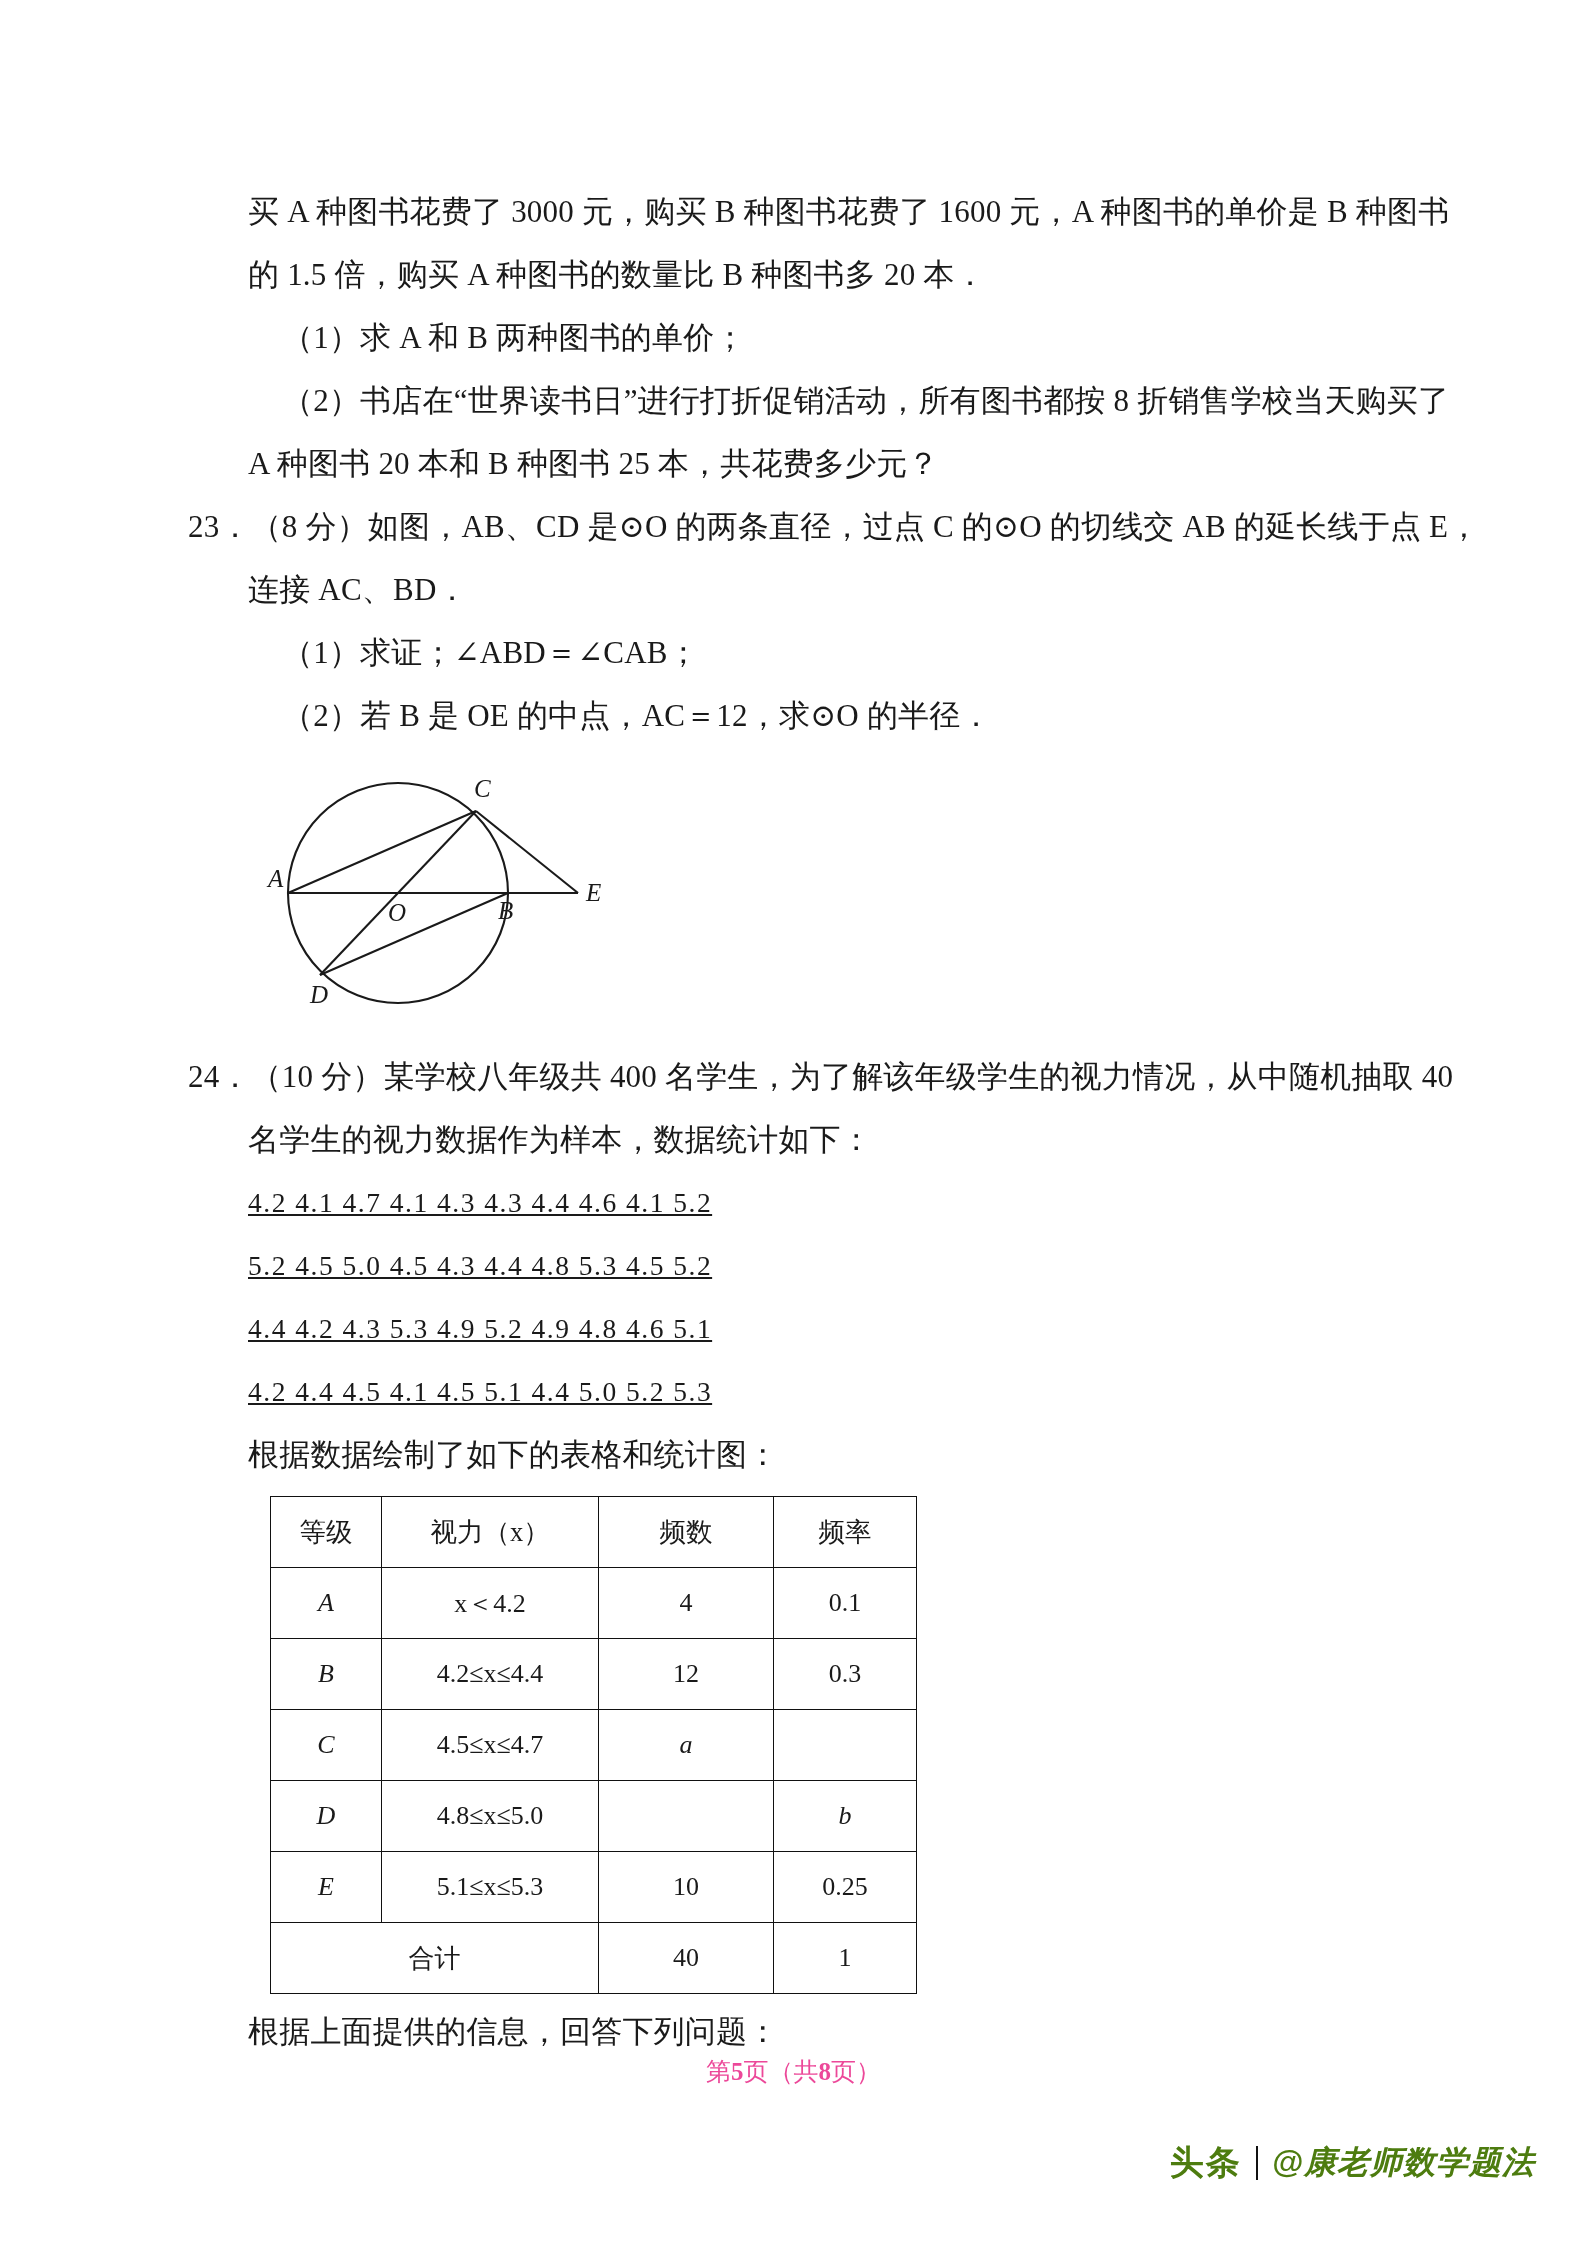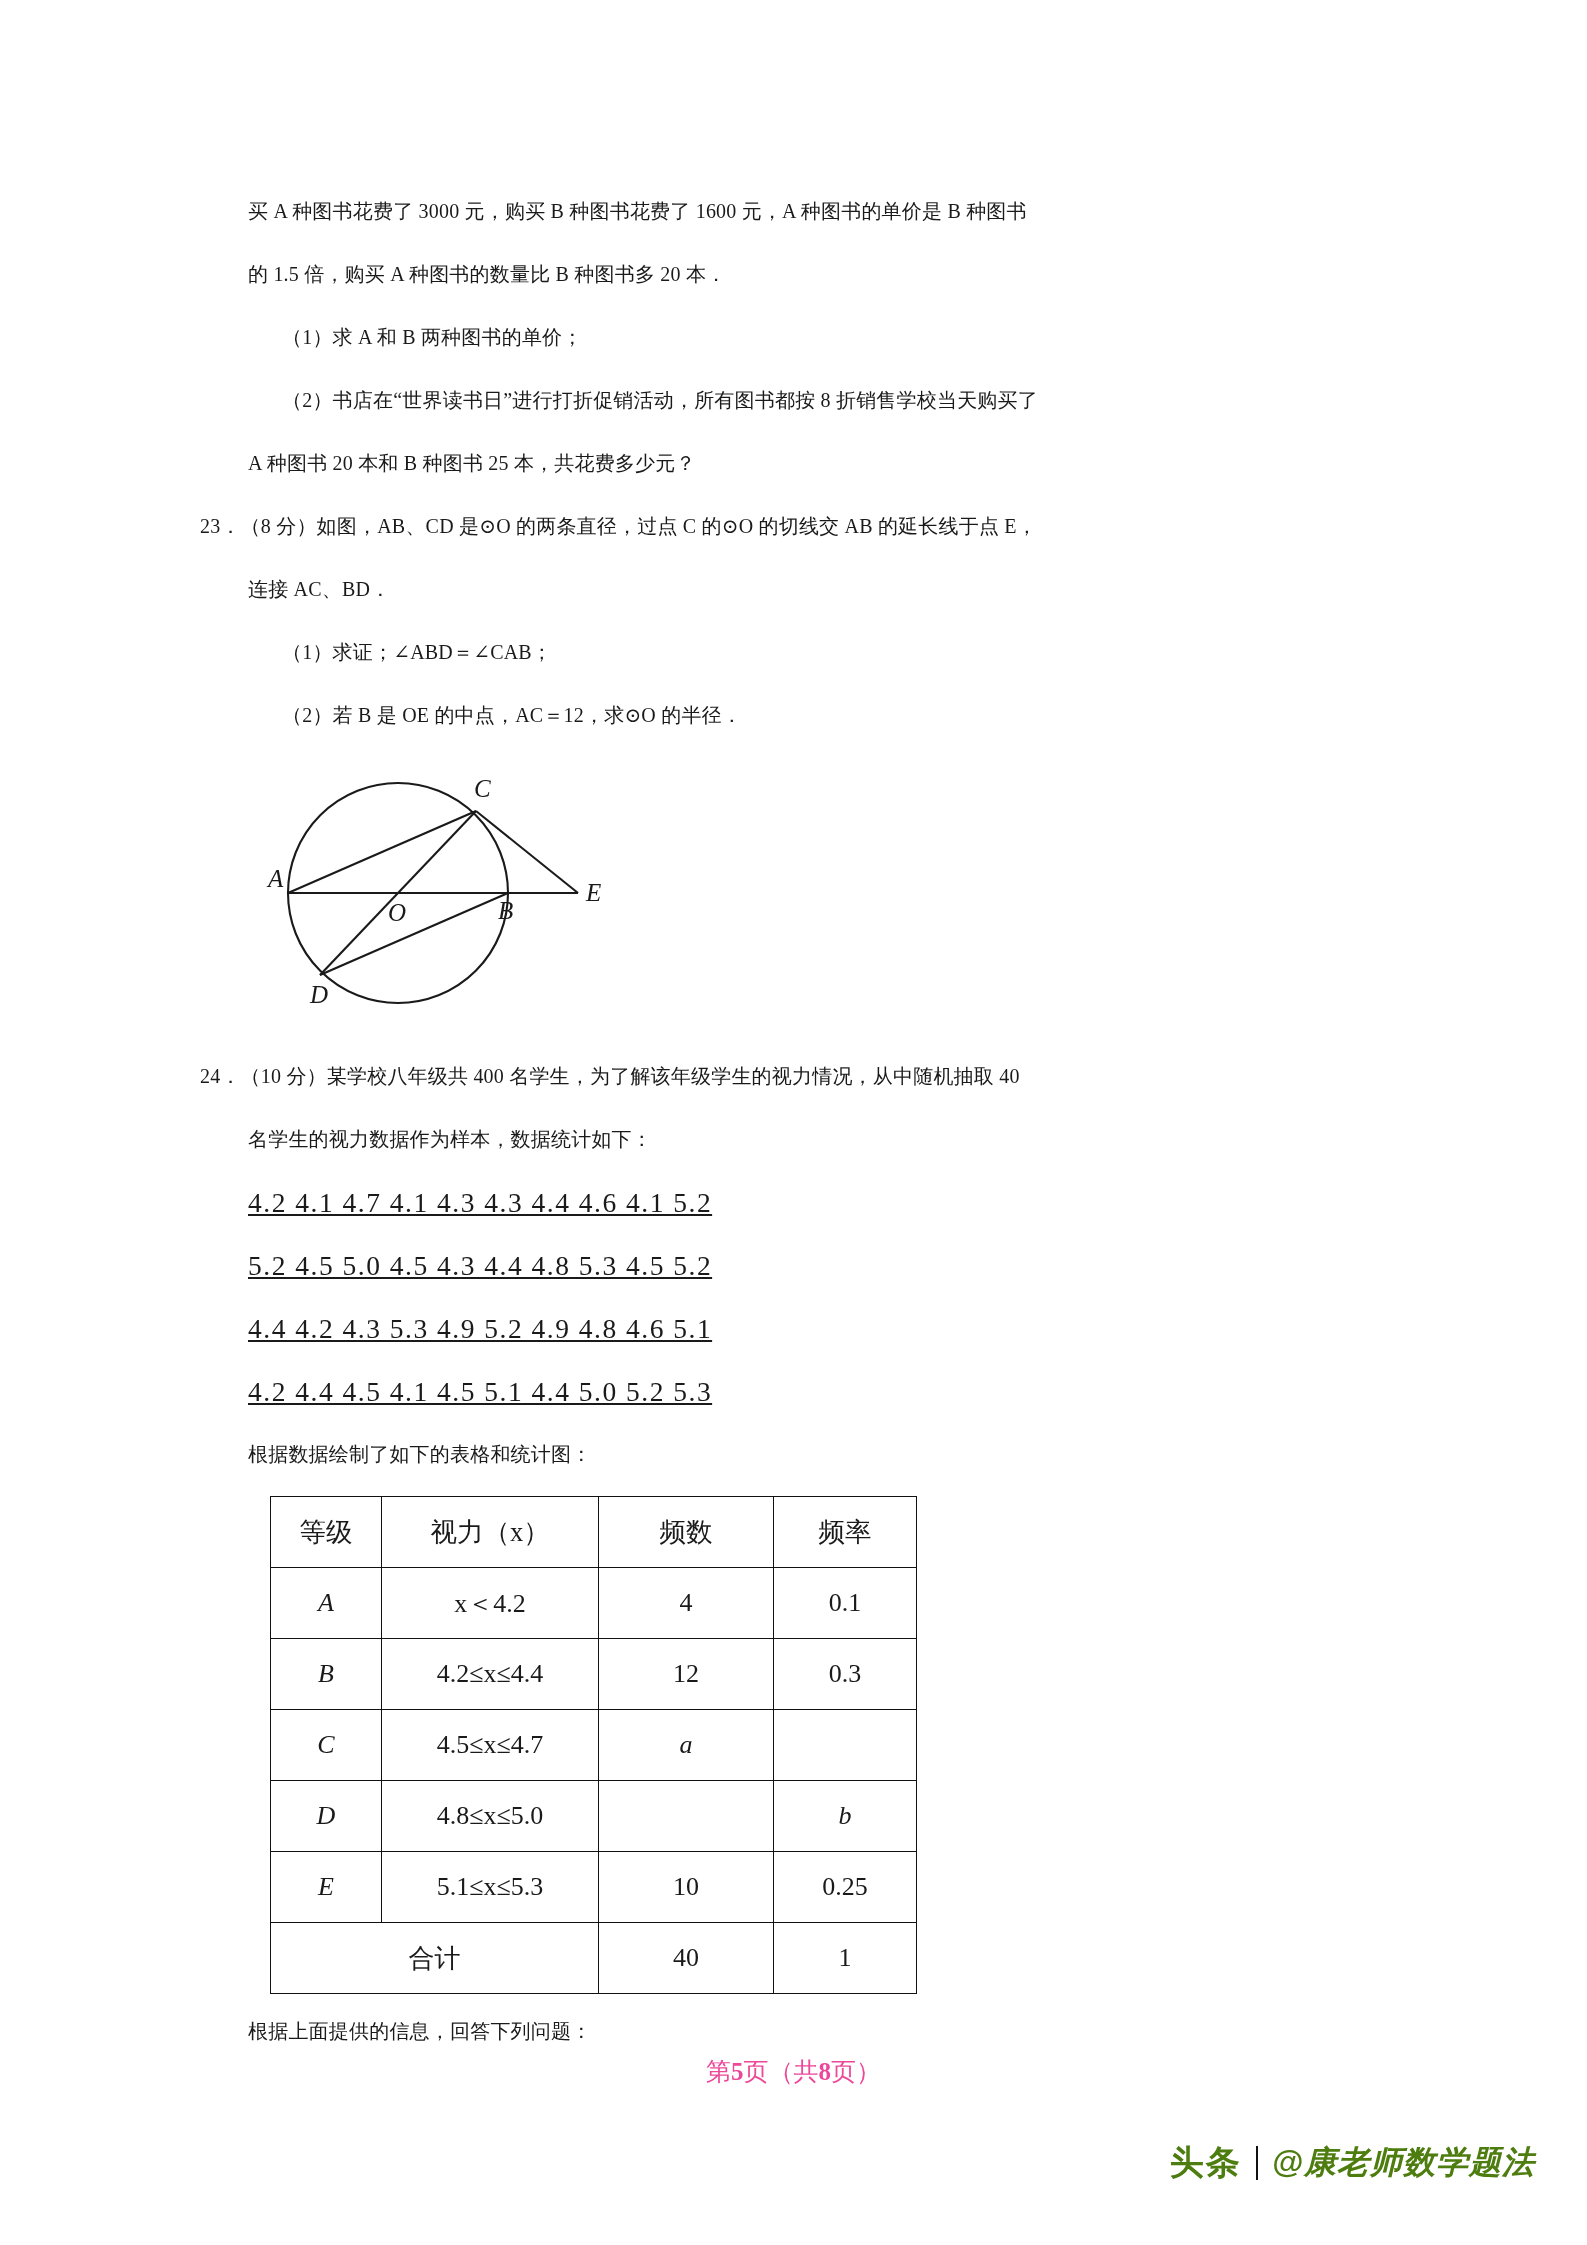--- a/index.html
+++ b/index.html
@@ -21,33 +21,32 @@
   }
   .content {
     position: absolute;
     left: 248px;
     top: 180px;
     width: 1110px;
   }
 
   
   .para {
-    font-size: 20px;
+    font-size: 31px;
     line-height: 63px;
     letter-spacing: 0.2px;
     white-space: nowrap;
   }
 
   .hang {
     position: relative;
     padding-left: 0;
   }
   .qnum {
     display: inline-block;
-    margin-left: 12px;
   }
   .indent1 { padding-left: 34px; }
 
   
   .figure {
     position: relative;
     height: 292px;
     margin-top: 6px;
   }
   .figure svg { display: block; }

